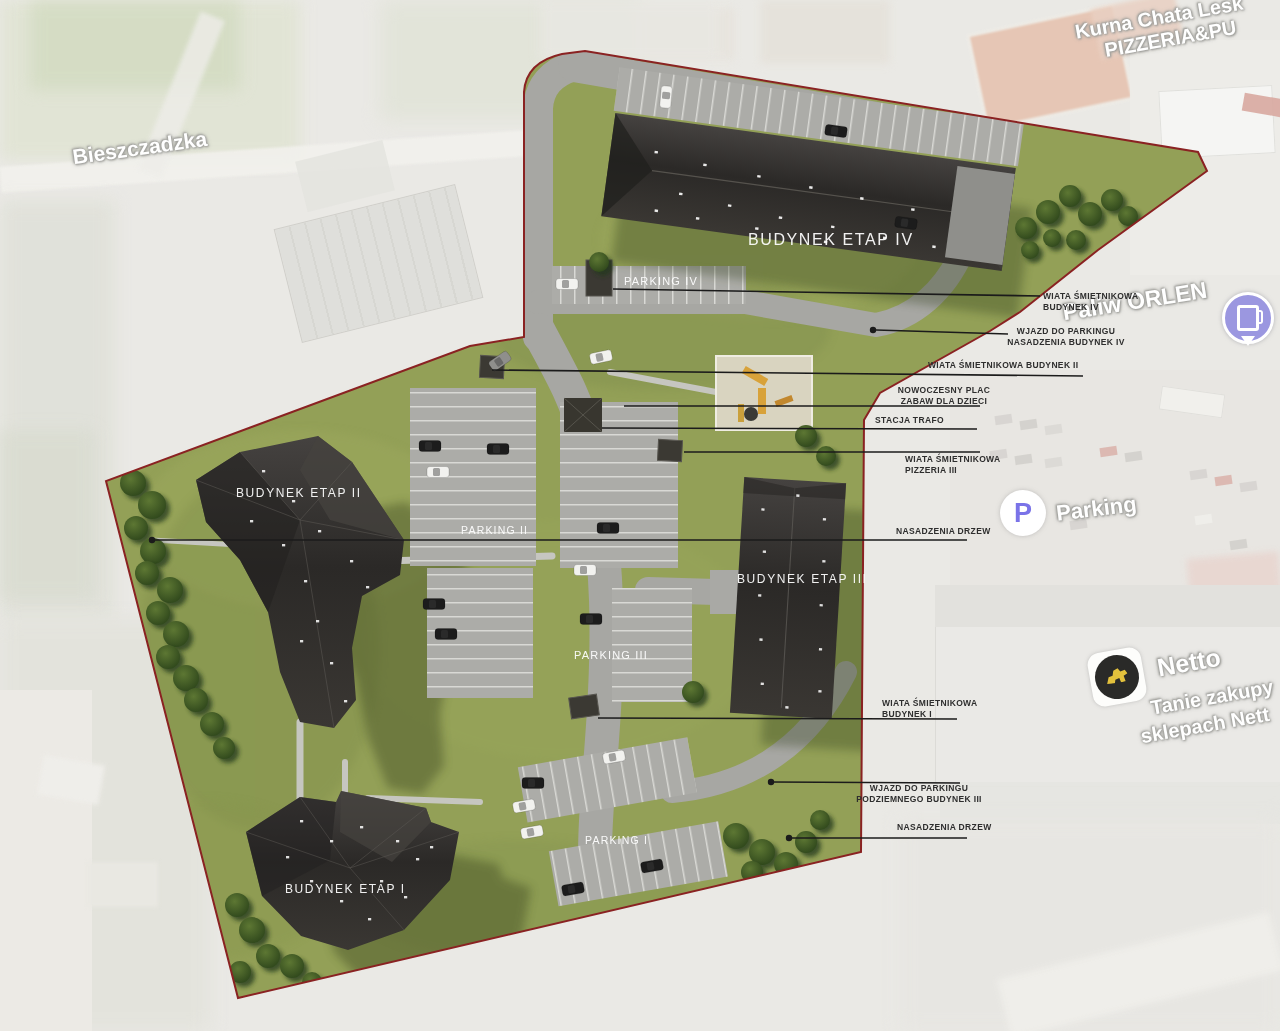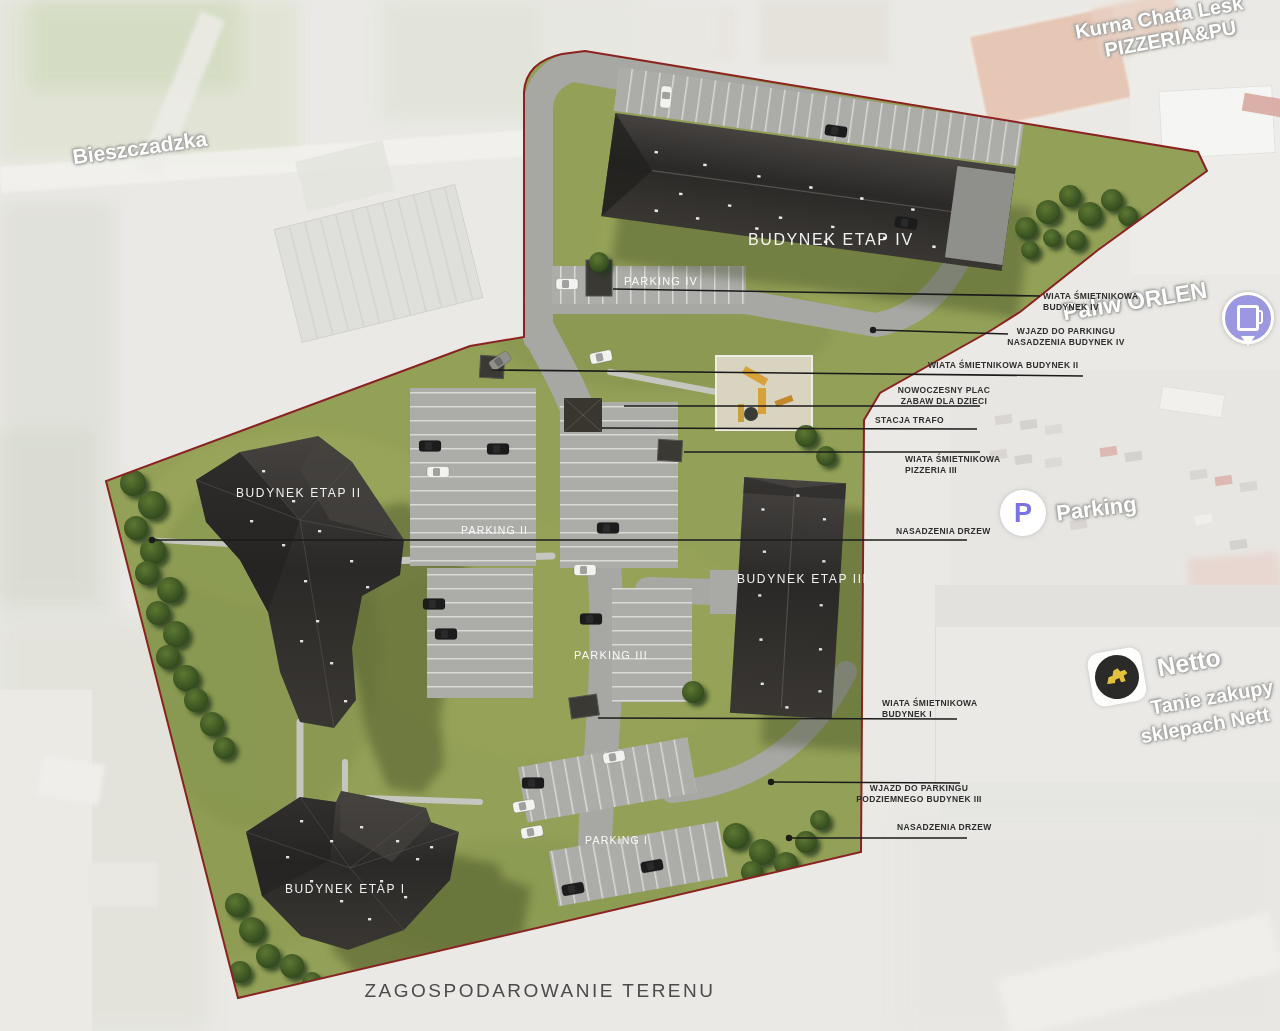--- a/index.html
+++ b/index.html
@@ -490,16 +490,15 @@
           <div>BUDYNEK I</div>
         </div>
         <div class="annot center" style="left: 844px; width: 150px; top: 783px;">
           <div>WJAZD DO PARKINGU</div>
           <div>PODZIEMNEGO BUDYNEK III</div>
         </div>
         <div class="annot" style="left: 897px; top: 822px;">
           <div>NASADZENIA DRZEW</div>
         </div>
       </div>
-  <div id="title">ZAGOSPODAROWANIE TERENU</div>
 </div>
 
 </div>
 
 </body></html>

